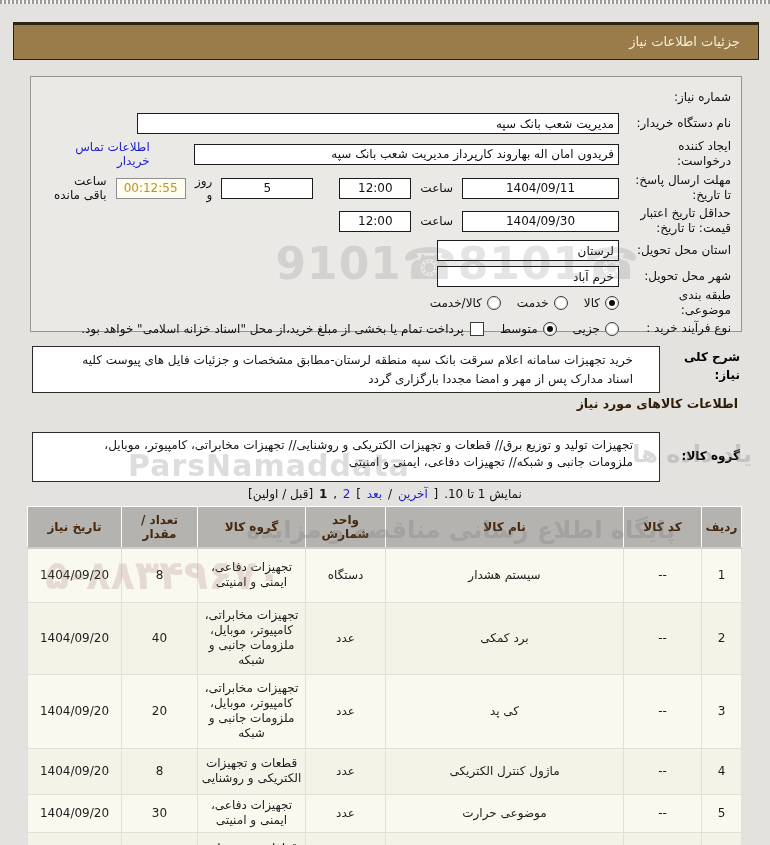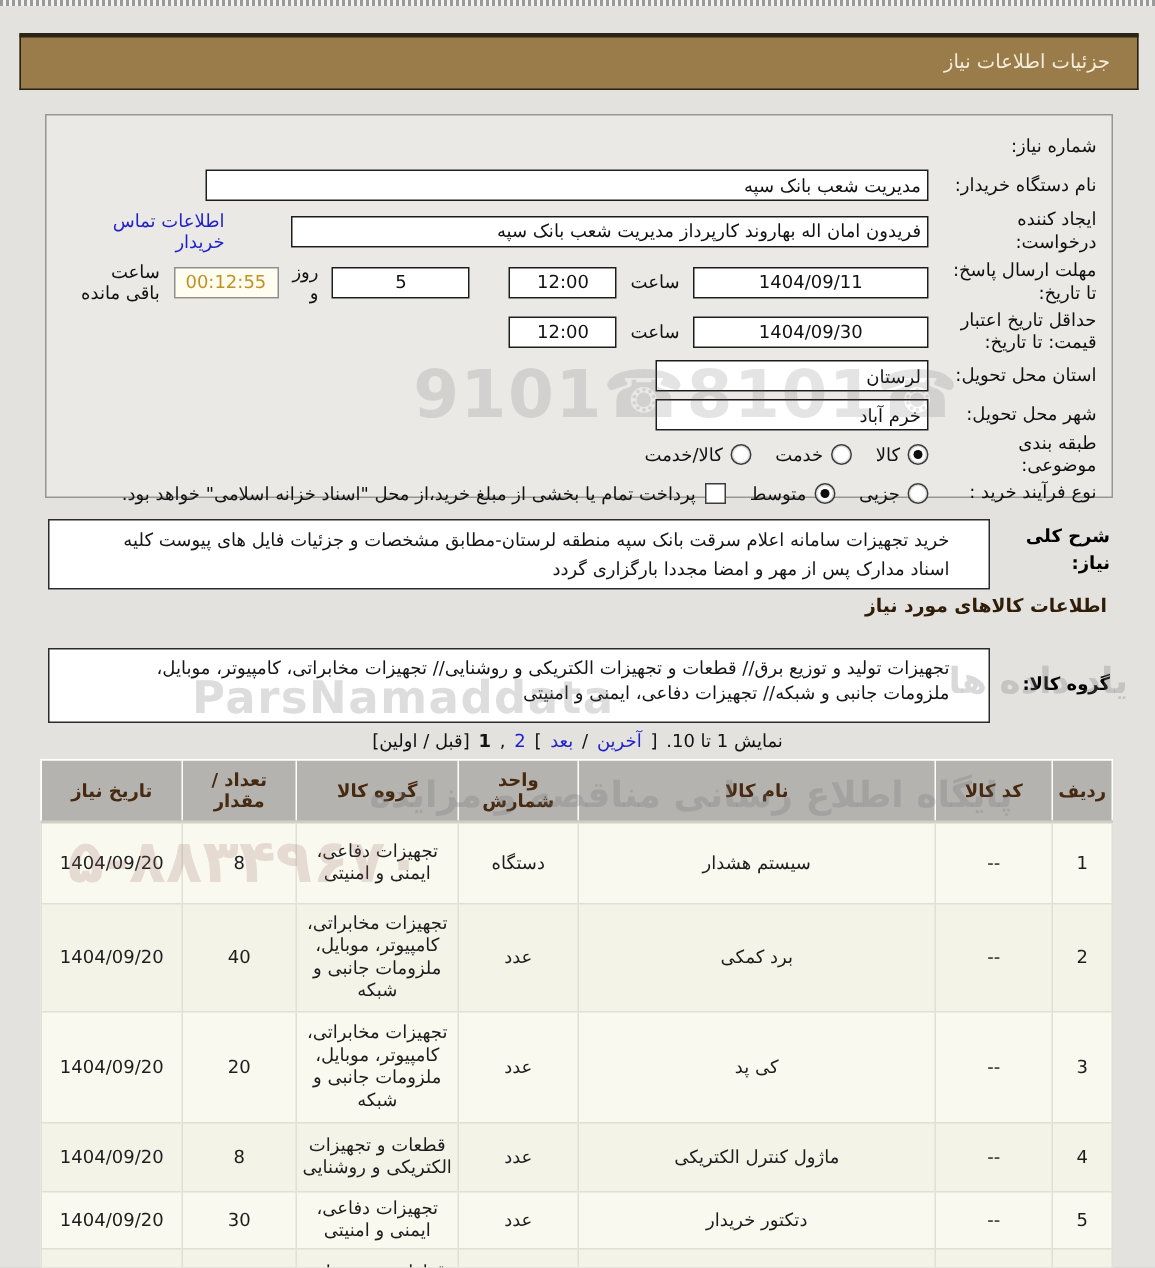--- a/index.html
+++ b/index.html
@@ -220,21 +220,21 @@
       <td>ماژول کنترل الکتریکی</td>
       <td>عدد</td>
       <td class="group-cell">قطعات و تجهیزات الکتریکی و روشنایی</td>
       <td>8</td>
       <td class="ltr">1404/09/20</td>
     </tr>
 
     <tr>
       <td>5</td>
       <td>--</td>
-      <td>دتکتور خریدار</td>
+      <td>موضوعی حرارت</td>
       <td>عدد</td>
       <td class="group-cell">تجهیزات دفاعی، ایمنی و امنیتی</td>
       <td>30</td>
       <td class="ltr">1404/09/20</td>
     </tr>
 
     <tr>
       <td>6</td>
       <td>--</td>
       <td>سوئیچ سنسور حرکتی</td>

